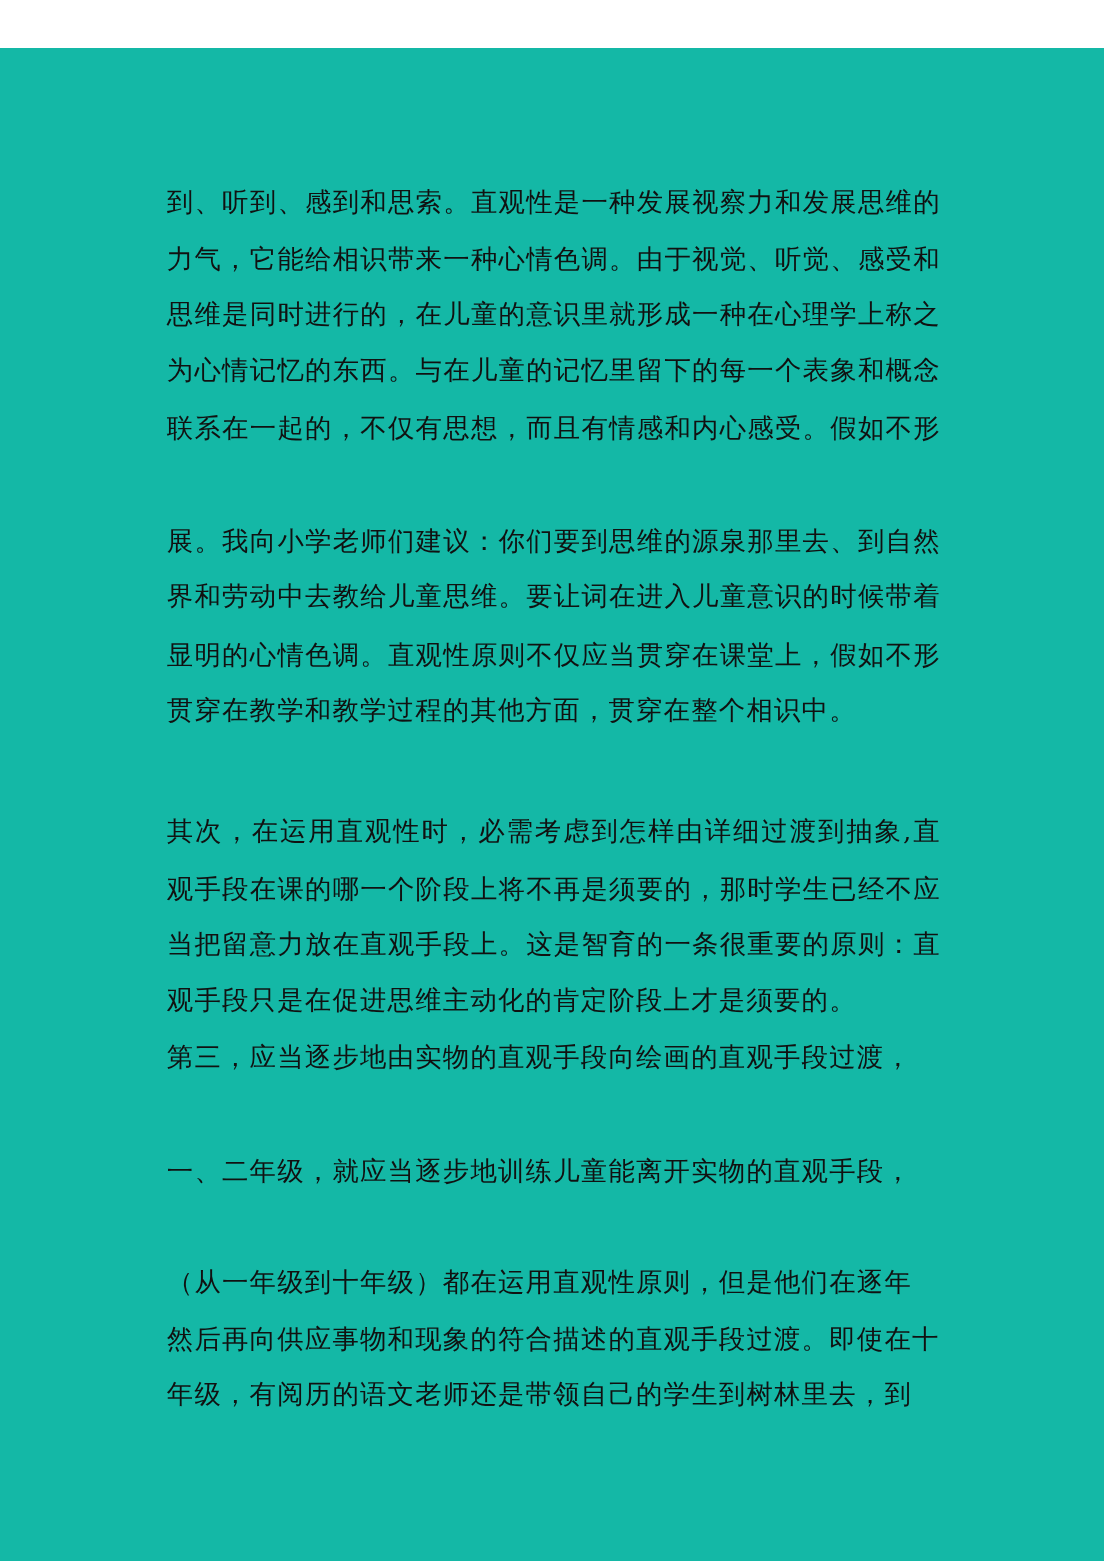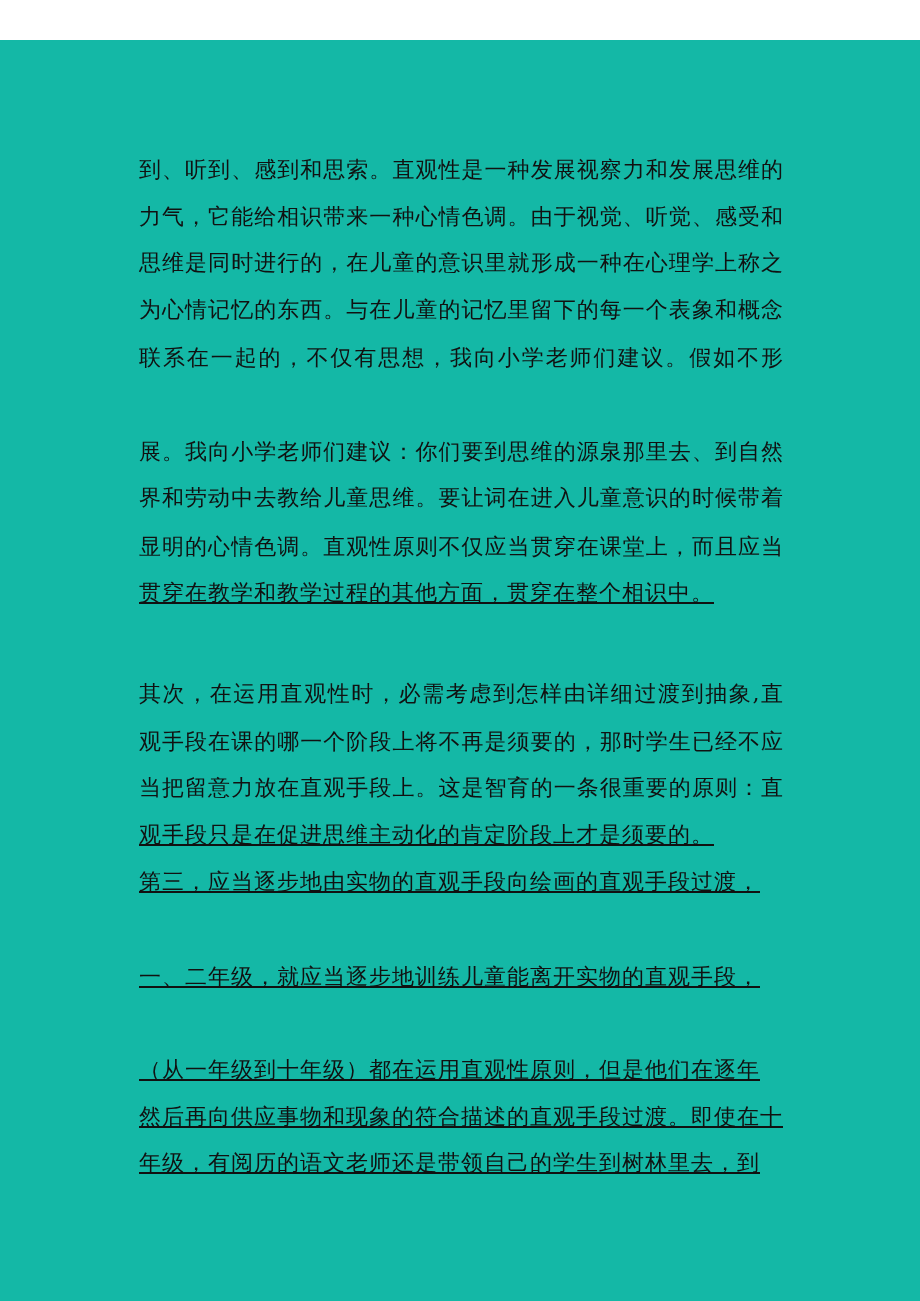--- a/index.html
+++ b/index.html
@@ -34,36 +34,35 @@
       white-space: nowrap;
       overflow: visible;
       text-align: justify;
       text-align-last: justify;
       letter-spacing: 0px;
     }
     .line.short {
       text-align: right;
       text-align-last: left;
       letter-spacing: 1px;
-      text-decoration: underline;
     }
   </style>
 </head>
 <body>
 
 <div class="page">
 
   <div class="line" style="top:115px">到、听到、感到和思索。直观性是一种发展视察力和发展思维的</div>
   <div class="line" style="top:162px">力气，它能给相识带来一种心情色调。由于视觉、听觉、感受和</div>
   <div class="line" style="top:208px">思维是同时进行的，在儿童的意识里就形成一种在心理学上称之</div>
   <div class="line" style="top:255px">为心情记忆的东西。与在儿童的记忆里留下的每一个表象和概念</div>
-  <div class="line" style="top:303px">联系在一起的，不仅有思想，我向小学老师们建议。假如不形</div>
+  <div class="line" style="top:303px">联系在一起的，不仅有思想，而且有情感和内心感受。假如不形</div>
   <div class="line" style="top:397px">展。我向小学老师们建议：你们要到思维的源泉那里去、到自然</div>
   <div class="line" style="top:443px">界和劳动中去教给儿童思维。要让词在进入儿童意识的时候带着</div>
-  <div class="line" style="top:492px">显明的心情色调。直观性原则不仅应当贯穿在课堂上，而且应当</div>
+  <div class="line" style="top:492px">显明的心情色调。直观性原则不仅应当贯穿在课堂上，假如不形</div>
   <div class="line short" style="top:538px">贯穿在教学和教学过程的其他方面，贯穿在整个相识中。</div>
 
   <div class="line" style="top:639px">其次，在运用直观性时，必需考虑到怎样由详细过渡到抽象,直</div>
   <div class="line" style="top:687px">观手段在课的哪一个阶段上将不再是须要的，那时学生已经不应</div>
   <div class="line" style="top:733px">当把留意力放在直观手段上。这是智育的一条很重要的原则：直</div>
   <div class="line short" style="top:780px">观手段只是在促进思维主动化的肯定阶段上才是须要的。</div>
 
   <div class="line short" style="top:827px">第三，应当逐步地由实物的直观手段向绘画的直观手段过渡，</div>
   <div class="line short" style="top:922px">一、二年级，就应当逐步地训练儿童能离开实物的直观手段，</div>
   <div class="line short" style="top:1015px">（从一年级到十年级）都在运用直观性原则，但是他们在逐年</div>

